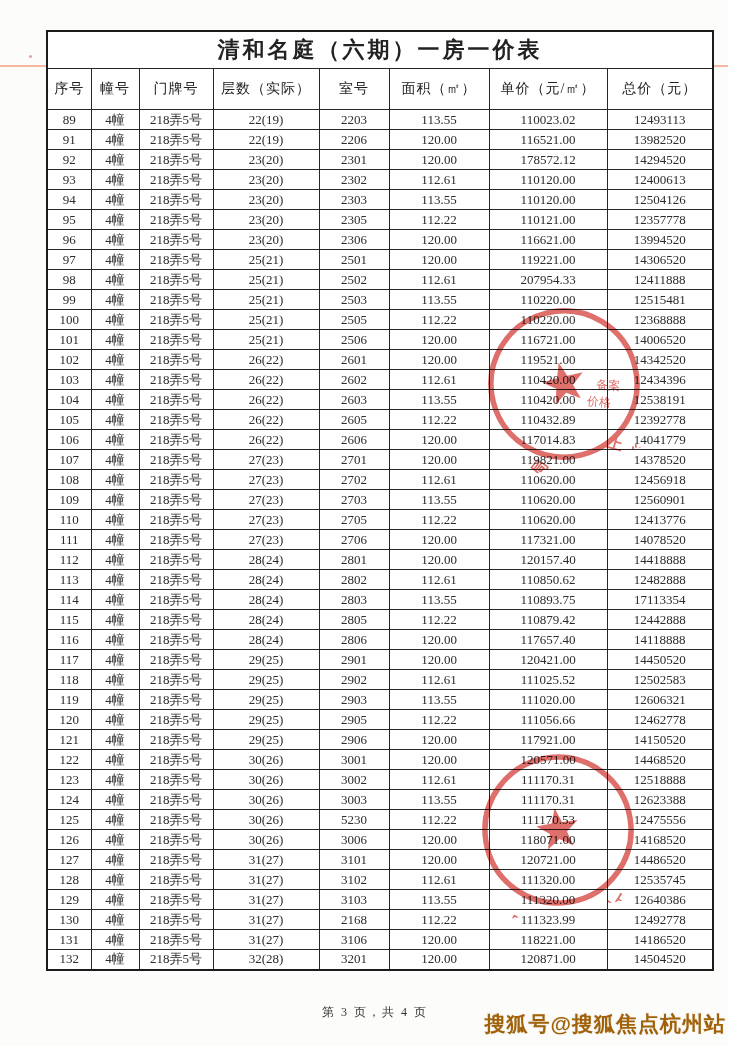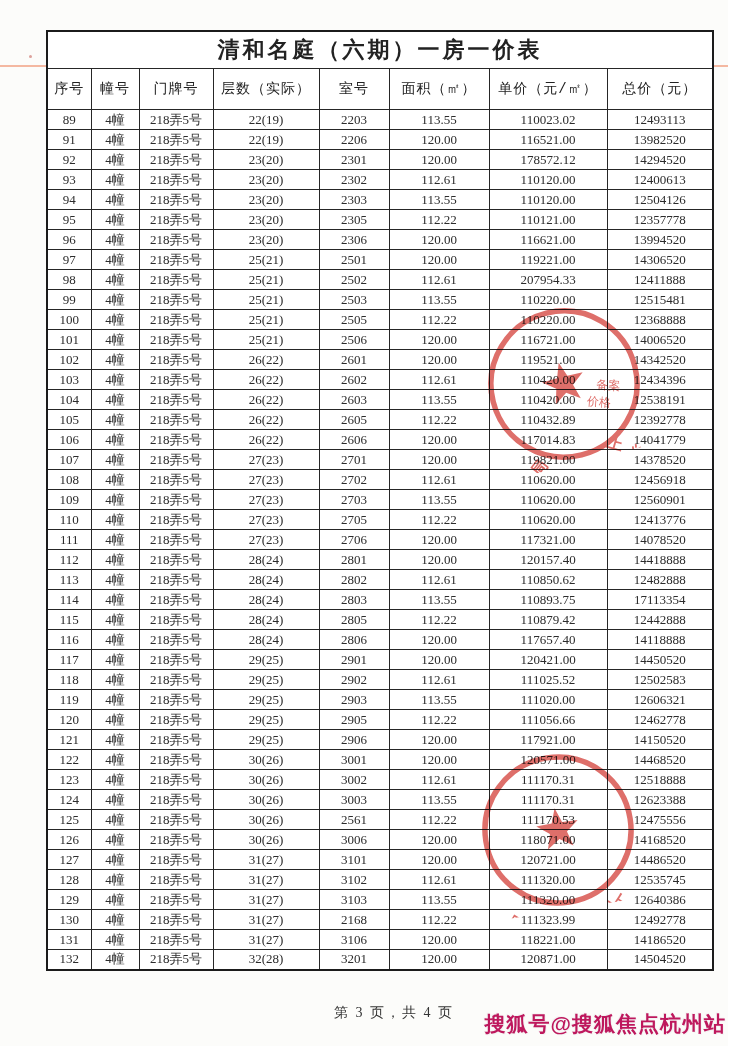--- a/index.html
+++ b/index.html
@@ -27,32 +27,32 @@
   .price-table td,.price-table th{
     border:1.5px solid #262626;
     text-align:center;vertical-align:middle;
     padding:0;overflow:hidden;white-space:nowrap;
   }
   .title-cell{
     height:36px;font-size:22px;font-weight:bold;letter-spacing:3px;
     border-bottom:2px solid #1b1b1b;
   }
   .head-cell{
-    height:40px;font-size:14px;font-weight:normal;letter-spacing:1px;font-family:Liberation Mono, monospace;
+    height:40px;font-size:14px;font-weight:normal;letter-spacing:1px;
   }
   .data-cell{font-size:13px;color:#2b2b2b;}
   .price-table tbody tr{height:20px;}
   .footer-page{
-    position:absolute;left:334px;top:1004px;
-    font-size:14px;letter-spacing:2px;color:#333;
+    position:absolute;left:322px;top:1004px;
+    font-size:12px;letter-spacing:2px;color:#333;
   }
   .watermark{
     position:absolute;right:2px;top:1010px;
     font-family:"Liberation Sans","DejaVu Sans",sans-serif;
-    font-size:21px;font-weight:bold;color:#be185d;
+    font-size:21px;font-weight:bold;color:#a16207;
     letter-spacing:1px;
     text-shadow:1px 1px 0 #f4f4f4,-1px -1px 0 #f4f4f4;
   }
   .seal{
     position:absolute;width:160px;height:160px;
     pointer-events:none;mix-blend-mode:multiply;opacity:.85;
   }
   .seal-1{left:484px;top:304px;transform:rotate(-14deg);}
   .seal-2{left:478px;top:750px;transform:rotate(-9deg);}
   .seal svg{width:100%;height:100%;}
@@ -440,21 +440,21 @@
           <td class="data-cell">3003</td>
           <td class="data-cell">113.55</td>
           <td class="data-cell">111170.31</td>
           <td class="data-cell">12623388</td>
         </tr>
         <tr>
           <td class="data-cell">125</td>
           <td class="data-cell">4幢</td>
           <td class="data-cell">218弄5号</td>
           <td class="data-cell">30(26)</td>
-          <td class="data-cell">2561</td>
+          <td class="data-cell">5230</td>
           <td class="data-cell">112.22</td>
           <td class="data-cell">111170.53</td>
           <td class="data-cell">12475556</td>
         </tr>
         <tr>
           <td class="data-cell">126</td>
           <td class="data-cell">4幢</td>
           <td class="data-cell">218弄5号</td>
           <td class="data-cell">30(26)</td>
           <td class="data-cell">3006</td>

